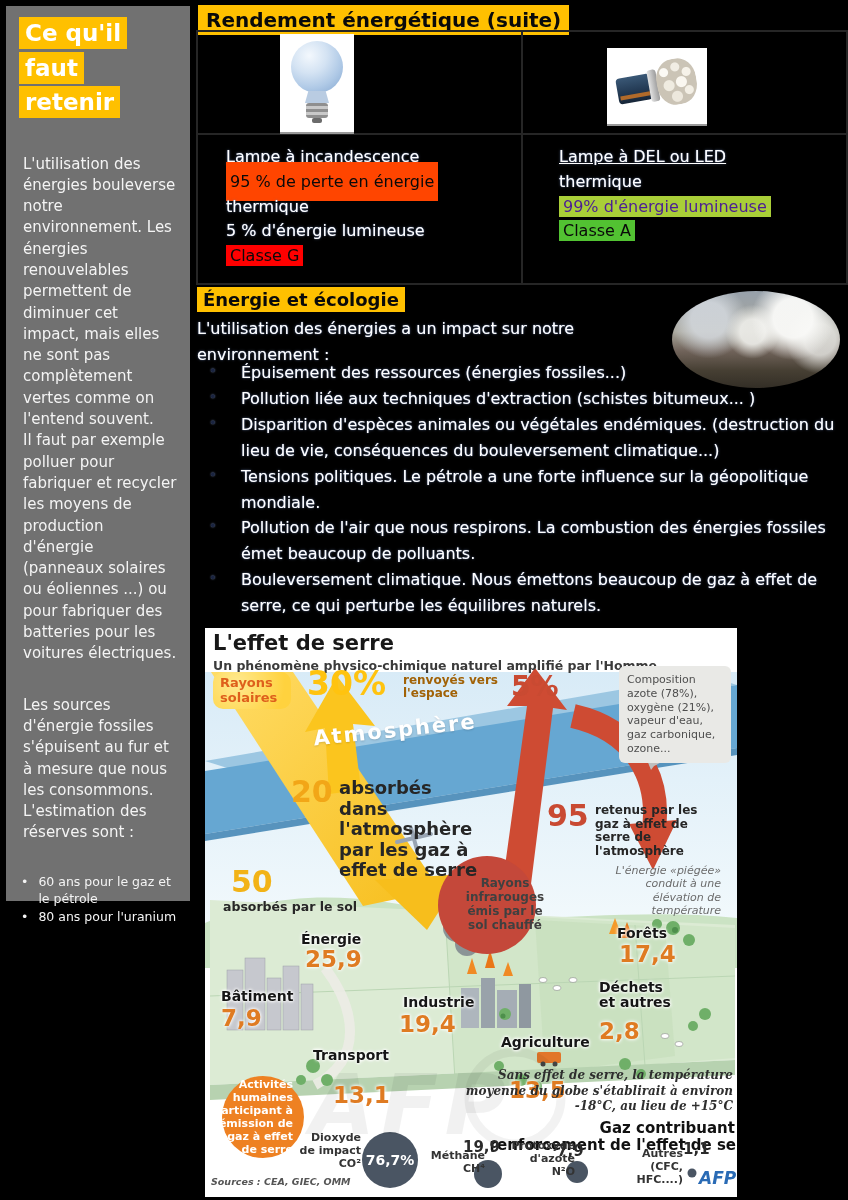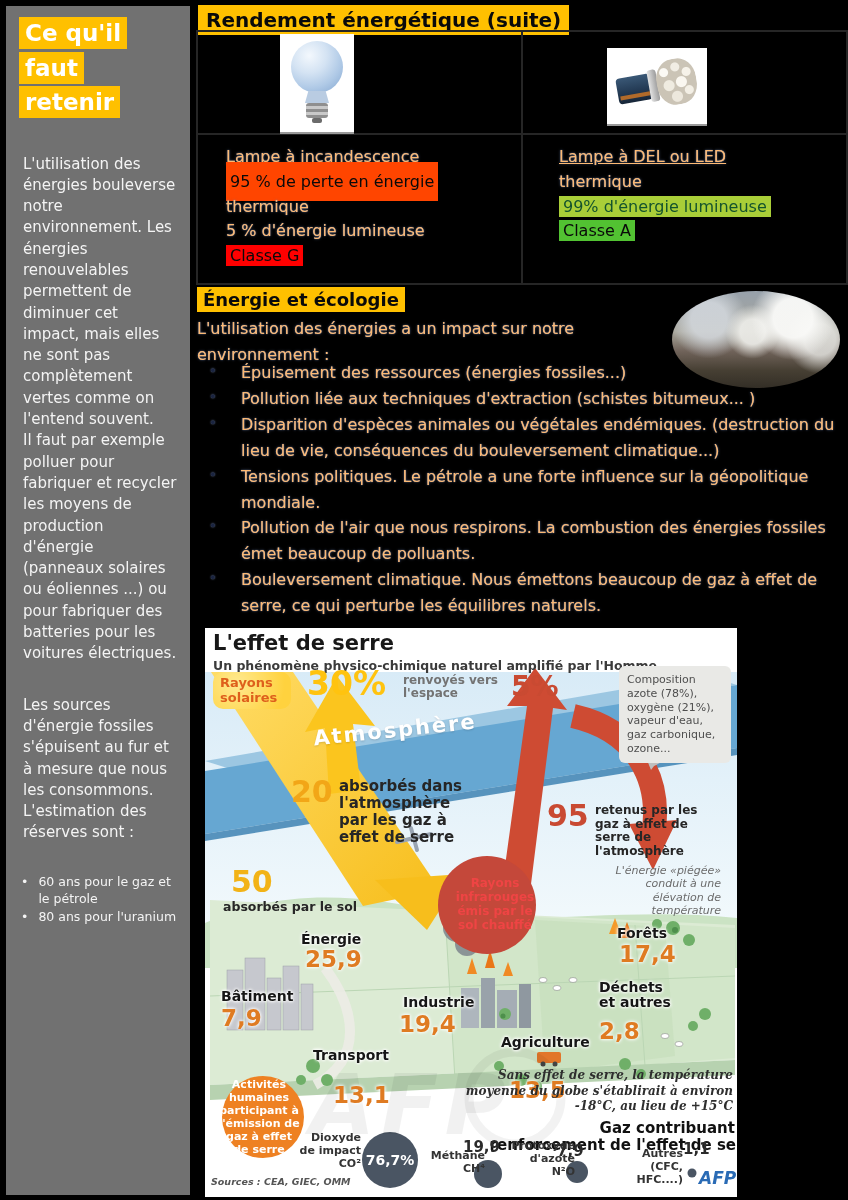--- a/index.html
+++ b/index.html
@@ -1,37 +1,37 @@
 <!DOCTYPE html>
 <html><head>
 <meta charset="utf-8">
 <style>
   html,body{margin:0;padding:0;}
   body{width:848px;height:1200px;background:#000;position:relative;overflow:hidden;
        font-family:"DejaVu Sans","Liberation Sans",sans-serif;}
 
   
-  .sidebar{position:absolute;left:6px;top:6px;width:184px;height:1189px;background:#717171;
+  .sidebar{position:absolute;left:6px;top:6px;width:184px;height:895px;background:#717171;
            color:#F4F4F4;padding:10px 13px;box-sizing:border-box;}
   .sb-title{display:inline;background:#FFC000;color:#FFFFFF;font-size:23px;font-weight:700;
             line-height:1.5;padding:3px 6px;-webkit-box-decoration-break:clone;box-decoration-break:clone;}
   .sb-body{margin-top:34px;font-size:15px;line-height:1.42;}
   .sb-p{margin:0 0 0 4px;}
   .sb-p + .sb-p{margin-top:0;}
   .sb-p.gap{margin-top:30px;}
   .sb-list{margin-top:30px;font-size:12.5px;line-height:1.35;}
   .sb-li{display:flex;gap:10px;margin:0 0 2px 2px;}
   .sb-li .dot{flex:0 0 auto;}
 
   
   .main{position:absolute;left:196px;top:0;width:652px;height:1200px;}
   .doc-title{position:absolute;left:2px;top:5px;font-size:20px;font-weight:700;
              background:#FFC000;color:#0A0A0A;padding:3px 8px;}
 
-  .ink{color:#fdba74;text-shadow:0 0 1px #7A8DB8,0 0 3px rgba(105,125,170,.55);}
+  .ink{color:#ffffff;text-shadow:0 0 1px #7A8DB8,0 0 3px rgba(105,125,170,.55);}
 
   
   .lamp-table{position:absolute;left:0;top:30px;width:650px;height:253px;
               border:1px solid #262626;display:grid;grid-template-columns:325px 325px;
               grid-template-rows:103px 150px;}
   .cell{border:1px solid #262626;position:relative;}
   .img-box{position:absolute;background:#fff;border-bottom:2px solid #9a9a9a;}
   .box-inc{left:82px;top:2px;width:74px;height:98px;display:flex;align-items:center;justify-content:center;}
   .box-led{left:84px;top:16px;width:100px;height:76px;display:flex;align-items:center;justify-content:center;}
 
@@ -60,21 +60,21 @@
       radial-gradient(circle at 46% 82%,#EDE8DD 0 5px,rgba(0,0,0,0) 6px),
       radial-gradient(circle at 78% 72%,#F3EFE5 0 4px,rgba(0,0,0,0) 5px),
       #CBC4B6;}
 
   .lamp-text{position:absolute;top:10px;font-size:16px;line-height:1.55;white-space:nowrap;}
   .lt-left{left:28px;}
   .lt-right{left:36px;}
   .lamp-name{text-decoration:underline;}
   .hl-flame{background:#FF4500;color:#0A0A0A;padding:10px 4px;}
   .hl-red{background:#FF0000;color:#0A0A0A;padding:1px 4px;}
-  .hl-yg{background:#A9CE38;color:#14532d;padding:1px 4px;margin-top:36px;}
+  .hl-yg{background:#A9CE38;color:#4c1d95;padding:1px 4px;margin-top:36px;}
   .hl-green{background:#52C232;color:#0A0A0A;padding:1px 4px;}
 
   
   .eco-head{position:absolute;left:1px;top:287px;font-size:18px;font-weight:700;
             background:#FFC000;color:#0A0A0A;padding:2px 6px;}
   .eco-intro{position:absolute;left:1px;top:316px;width:460px;font-size:16px;line-height:1.6;}
   .factory-oval{position:absolute;left:476px;top:291px;width:168px;height:97px;border-radius:50%;
     background:
       radial-gradient(circle at 72% 28%,rgba(250,250,248,.95) 0 14%,rgba(250,250,248,0) 30%),
       radial-gradient(circle at 48% 42%,rgba(238,238,234,.9) 0 12%,rgba(238,238,234,0) 26%),
@@ -90,41 +90,41 @@
   .ig{position:absolute;left:9px;top:628px;width:532px;height:569px;background:#fff;overflow:hidden;}
   .ig *{box-sizing:border-box;}
   .ig-svg{position:absolute;left:0;top:0;}
   .ig-label{position:absolute;}
   .ig-title{left:8px;top:3px;font-size:21px;font-weight:800;color:#181818;}
   .ig-sub{left:8px;top:30px;font-size:12.5px;font-weight:700;color:#3B3B3B;}
   .rayons{left:8px;top:44px;width:78px;border-radius:10px;padding:4px 7px;
           background:radial-gradient(circle at 30% 30%,#FFE98F,#FFD23E 80%);
           font-size:13px;font-weight:800;color:#DE5F1C;line-height:1.12;}
   .p30{left:102px;top:36px;font-size:33px;font-weight:800;color:#FFC30F;}
-  .lbl30{left:198px;top:46px;width:96px;font-size:12px;font-weight:800;color:#737373;line-height:1.12;}
+  .lbl30{left:198px;top:46px;width:96px;font-size:12px;font-weight:800;color:#a16207;line-height:1.12;}
   .p5{left:306px;top:42px;font-size:28px;font-weight:800;color:#C94A32;}
   .comp{left:414px;top:38px;width:112px;background:#E9E9E6;border-radius:6px;padding:7px 8px;
         font-size:11px;color:#4F4F4F;line-height:1.25;}
   .atm{left:108px;top:90px;font-size:21px;font-weight:800;color:#fff;letter-spacing:2px;
        transform:rotate(-6deg);text-shadow:0 1px 2px rgba(0,0,0,.15);}
   .n20{left:86px;top:146px;font-size:30px;font-weight:800;color:#F2A617;}
-  .lbl20{left:134px;top:150px;width:140px;font-size:15px;font-weight:800;color:#262626;line-height:1.14;}
+  .lbl20{left:134px;top:150px;width:140px;font-size:18px;font-weight:800;color:#262626;line-height:1.14;}
   .n95{left:342px;top:170px;font-size:30px;font-weight:800;color:#C94A32;}
   .lbl95{left:390px;top:176px;width:128px;font-size:12px;font-weight:800;color:#262626;line-height:1.14;}
   .note95{left:398px;top:236px;width:118px;font-size:11px;color:#6B6B6B;text-align:right;line-height:1.22;font-style:italic;}
   .n50{left:26px;top:236px;font-size:30px;font-weight:800;color:#F2B317;}
   .lbl50{left:18px;top:272px;font-size:12.5px;font-weight:800;color:#262626;line-height:1.12;}
-  .infrared{left:241px;top:248px;width:98px;height:58px;display:flex;align-items:center;justify-content:center;
-            text-align:center;font-size:12px;font-weight:800;color:#ef4444;line-height:1.15;}
+  .infrared{left:251px;top:248px;width:98px;height:58px;display:flex;align-items:center;justify-content:center;
+            text-align:center;font-size:12px;font-weight:800;color:#404040;line-height:1.15;}
   .sec-name{font-size:14px;font-weight:800;color:#161616;white-space:nowrap;
             text-shadow:0 0 3px #fff,0 0 3px #fff,0 0 4px #fff;}
   .sec-val{font-size:23px;font-weight:800;color:#DF7B22;white-space:nowrap;
            text-shadow:0 0 3px #fff,0 0 4px #fff;}
-  .human{left:12px;top:450px;width:84px;height:80px;display:flex;align-items:center;justify-content:center;
-         text-align:center;font-size:11px;font-weight:800;color:#fff;line-height:1.18;}
+  .human{left:4px;top:450px;width:84px;height:80px;display:flex;align-items:center;justify-content:center;
+         text-align:right;font-size:11px;font-weight:800;color:#fff;line-height:1.18;}
   .ital-note{left:240px;top:440px;width:288px;text-align:right;font-size:12px;font-style:italic;
              font-weight:600;color:#2E2E2E;line-height:1.3;font-family:"DejaVu Serif","Liberation Serif",serif;}
   .gases-title{left:250px;top:492px;width:278px;text-align:right;font-size:15px;font-weight:800;
                color:#111;line-height:1.15;margin-left:28px;}
   .gas-name{font-size:11px;font-weight:700;color:#333;text-align:right;line-height:1.18;}
   .gas-val{font-size:15px;font-weight:800;color:#2B2B2B;}
   .co2-name{left:92px;top:504px;width:64px;}
   .co2-val{left:157px;top:504px;width:56px;height:56px;display:flex;align-items:center;justify-content:center;
            font-size:14px;font-weight:800;color:#fff;}
   .meth-name{left:212px;top:522px;width:68px;}

